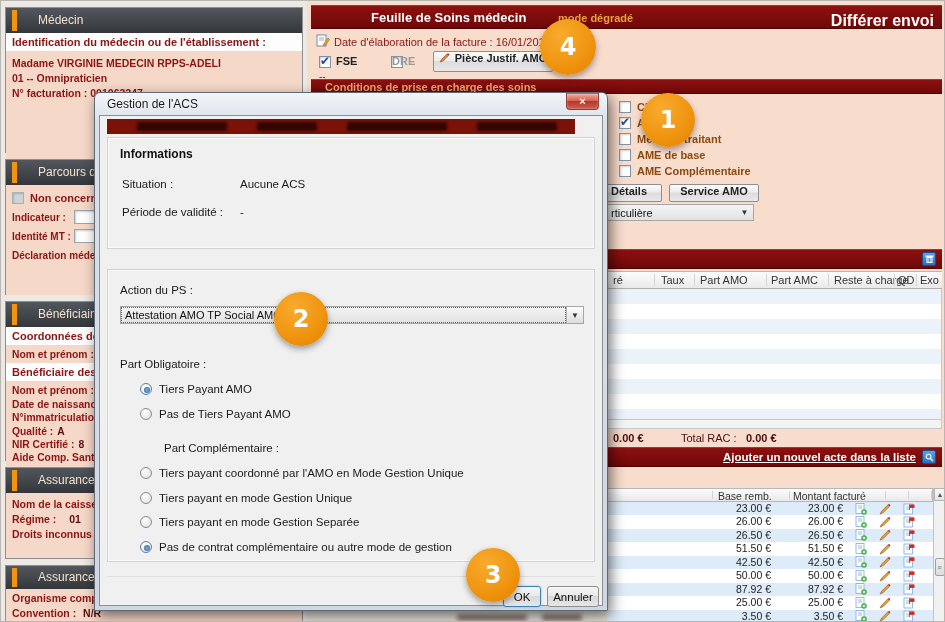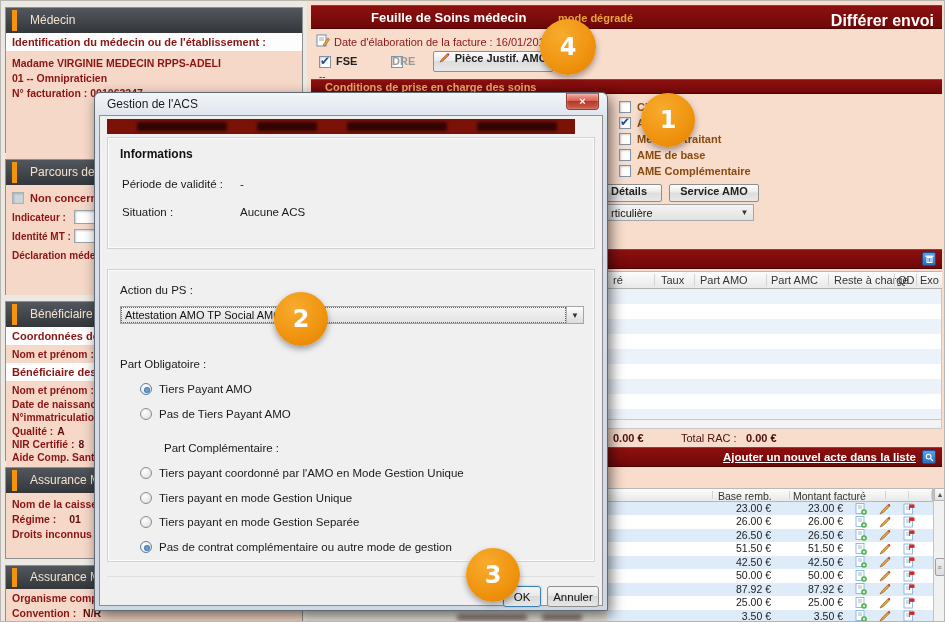--- a/index.html
+++ b/index.html
@@ -8,21 +8,21 @@
             background:#ece9e5; border:1px solid #b9b6b2; }
 
   
   .abs { position:absolute; }
   .maroon-bar { background:linear-gradient(#8d1010,#6f0808); border-top:1px solid #a33; border-bottom:1px solid #4c0404; }
   .pink { background:#f8dccc; }
 
   
   .panel { position:absolute; left:4px; width:298px; border:1px solid #8f8f8f; background:#f6d8c8; }
   .panel-head { height:25px; background:linear-gradient(#52575d,#33373c); color:#f3e2d0;
-                font-size:12px; line-height:25px; padding-left:24px; position:relative; white-space:nowrap; overflow:hidden;}
+                font-size:12px; line-height:25px; padding-left:32px; position:relative; white-space:nowrap; overflow:hidden;}
   .panel-head::before { content:""; position:absolute; left:6px; top:2px; bottom:2px; width:5px; background:#f2940d; }
   .white-strip { background:#fdfdfd; color:#8b1414; font-weight:bold; font-size:11px; padding:3px 6px; border-bottom:1px solid #ddd; white-space:nowrap; overflow:hidden;}
   .pink-body { background:#f6d8c8; color:#8b1414; font-weight:bold; font-size:10.5px; padding:4px 6px; }
   .pink-body .ln { line-height:15px; white-space:nowrap; }
   .fld-row { display:flex; align-items:center; margin:5px 0; }
   .fld-lbl { width:62px; font-size:10px; }
   .fld-box { width:70px; height:14px; background:#fff; border:1px solid #9aa5ad; box-shadow:inset 1px 1px 2px rgba(0,0,0,.2); }
   .kv { display:flex; line-height:13.4px; white-space:nowrap; font-size:10.3px;}
   .kv .v { margin-left:4px; color:#5a0e0e; }
   .cbx { display:inline-block; width:12px; height:12px; background:#fff; border:1px solid #7f93a7;
@@ -640,27 +640,27 @@
           <i style="left:150px; width:60px;"></i>
         <i style="left:240px; width:100px;"></i>
           <i style="left:370px; width:80px;"></i>
       </div>
 
       <div class="grp" style="left:7px; top:21px; width:488px; height:112px;">
         <span class="grp-title">Informations</span>
         <div style="position:absolute; left:14px; top:40px; right:10px;" id="info-rows">
 
   <div class="inf-row">
+    <span class="l">Situation :</span>
+    <span class="r">Aucune ACS</span>
+  </div>
+
+  <div class="inf-row">
     <span class="l">Période de validité :</span>
     <span class="r">-</span>
-  </div>
-
-  <div class="inf-row">
-    <span class="l">Situation :</span>
-    <span class="r">Aucune ACS</span>
   </div>
 </div>
       </div>
 
       <div class="grp" style="left:7px; top:153px; width:488px; height:293px;">
         <span class="dlbl" style="position:absolute; left:12px; top:14px;">Action du PS :</span>
         <div class="combo" style="left:12px; top:36px; width:464px;">
           <span class="combo-txt">Attestation AMO TP Social AMO</span>
           <span class="combo-arrow">▼</span>
         </div>

